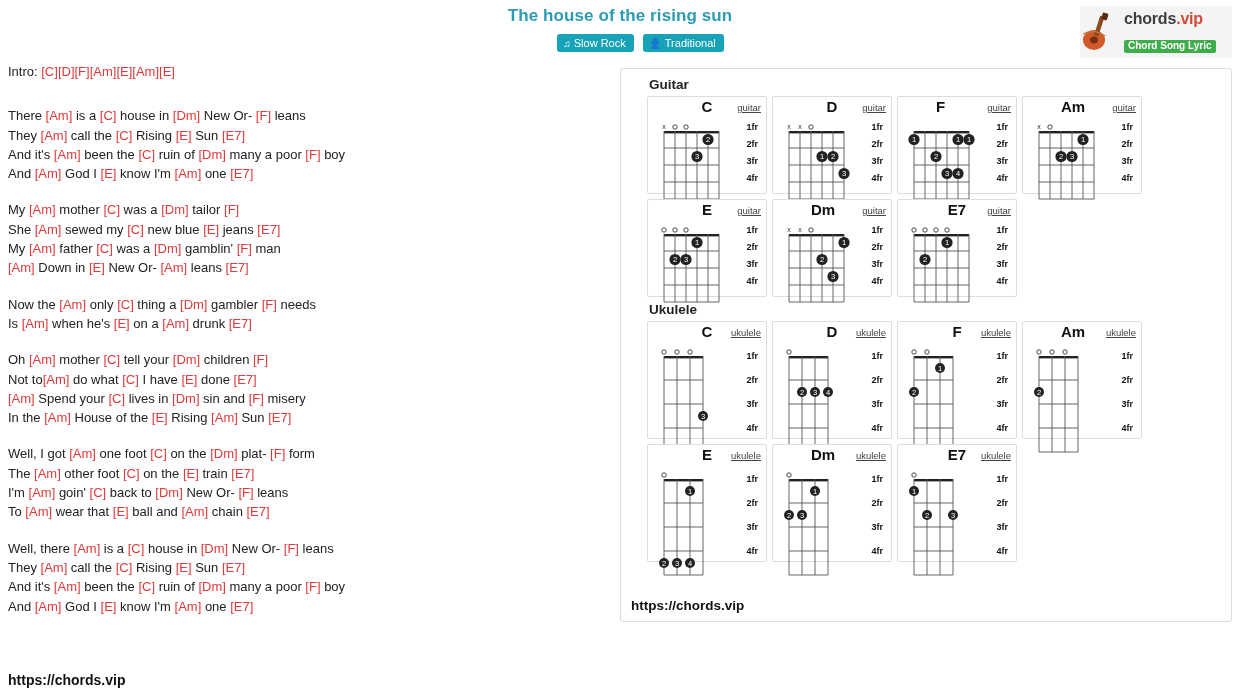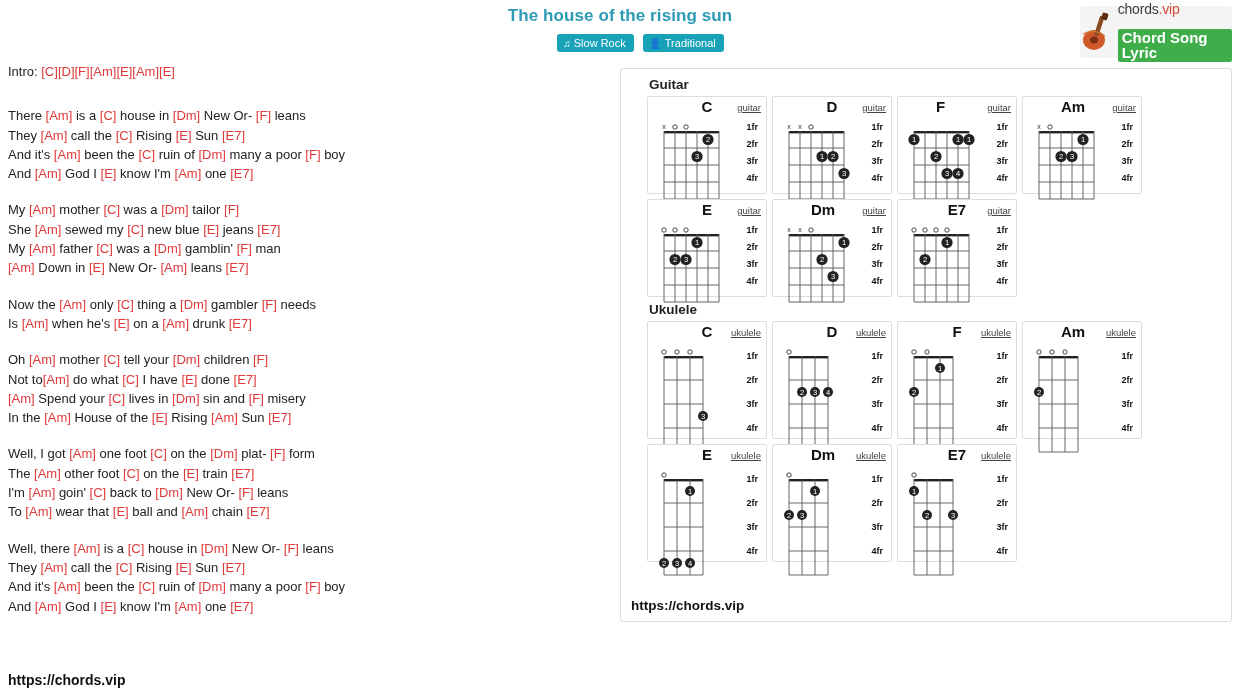--- a/index.html
+++ b/index.html
@@ -39,24 +39,24 @@
   .brand {
     position:absolute;
     top:6px; right:8px;
     width:152px; height:52px;
     background:#f4f4f4;
     border-radius:4px;
     display:flex; align-items:center;
   }
   .brand-uke { width:44px; text-align:center; }
   .brand-txt { line-height:1.05; }
-  .brand-name { font-size:14px; font-weight:normal; color:#3e3e3e; letter-spacing:-0.2px;}
+  .brand-name { font-size:16px; font-weight:bold; color:#3e3e3e; letter-spacing:-0.2px;}
   .brand-name .vip { color:#d04b3a; }
   .brand-sub {
-    background:#3fae4a; color:#fff; font-size:15px;
+    background:#3fae4a; color:#fff; font-size:10px;
     padding:1px 4px; border-radius:2px; display:inline-block; margin-top:12px;
     font-weight:bold;
   }
   
   .lyrics {
     position:absolute;
     left:8px; top:62px;
     width:600px;
   }
   .intro-line { margin-bottom:25px; }

